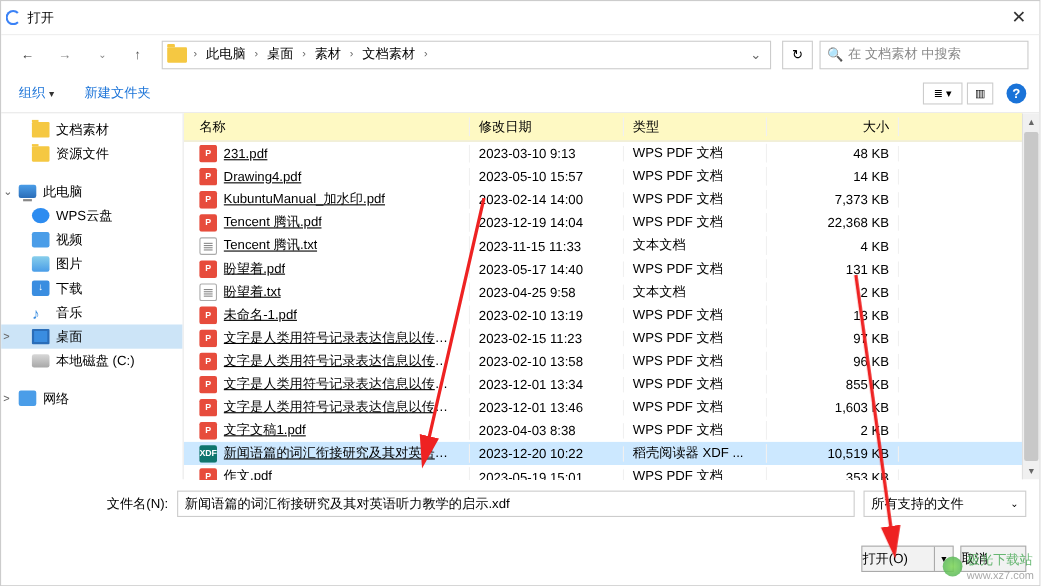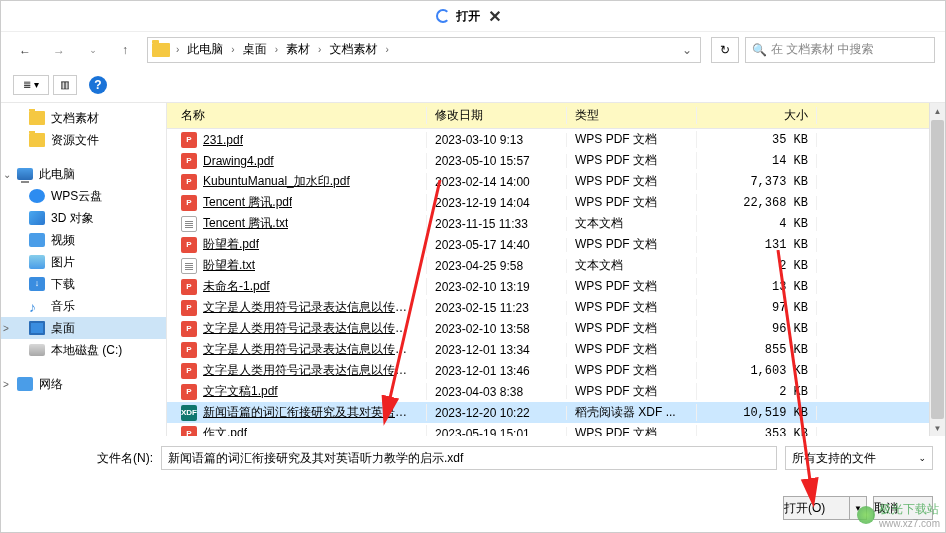--- a/index.html
+++ b/index.html
@@ -1,18 +1,18 @@
 <!DOCTYPE html>
 <html><head>
 <meta charset="utf-8">
 <style>
 * { margin: 0; padding: 0; box-sizing: border-box; font-family: "Microsoft YaHei", "Segoe UI", sans-serif; font-size: 12px; }
 body { background: #fff; width: 946px; height: 533px; overflow: hidden; position: relative; }
 .dialog { width: 946px; height: 533px; border: 1px solid #ccc; display: flex; flex-direction: column; background: #fff; }
-.titlebar { height: 30px; display: flex; align-items: center; padding: 0 24px; justify-content: center; font-weight: bold; }
+.titlebar { height: 30px; display: flex; align-items: center; padding: 0 4px; justify-content: space-between; }
 .titlebar-left { display: flex; align-items: center; gap: 6px; }
 .title-icon { width: 14px; height: 14px; border: 2px solid #3b82f6; border-radius: 50%; border-right-color: transparent; }
 .close-x { font-size: 16px; color: #333; cursor: pointer; padding: 2px 8px; }
 .navbar { height: 36px; display: flex; align-items: center; padding: 0 10px; gap: 6px; border-top: 1px solid #eee; }
 .nav-arrow { width: 28px; height: 24px; display: flex; align-items: center; justify-content: center; color: #888; border-radius: 2px; }
 .nav-arrow.enabled { color: #333; }
 .nav-up { width: 24px; height: 24px; display: flex; align-items: center; justify-content: center; color: #555; }
 .breadcrumb { flex: 1; height: 26px; border: 1px solid #ccc; display: flex; align-items: center; padding: 0 4px; gap: 2px; margin: 0 4px; }
 .bc-folder { width: 18px; height: 14px; background: #f5c842; border-radius: 1px; position: relative; margin-right: 2px; }
 .bc-folder::before { content: ''; position: absolute; top: -3px; left: 0; width: 7px; height: 3px; background: #f5c842; border-radius: 1px 1px 0 0; }
@@ -50,21 +50,21 @@
 .dl-ico::after { content: '↓'; position: absolute; inset: 0; color: #fff; font-size: 9px; text-align: center; line-height: 12px; }
 .music-ico { color: #3a8de0; font-size: 14px; }
 .desk-ico { background: #3a8de0; border: 2px solid #2a6db8; border-radius: 1px; }
 .net-ico { background: #4a9de8; border-radius: 2px; }
 .filelist { flex: 1; overflow: auto; position: relative; }
 .fl-header { display: flex; border-bottom: 1px solid #e8e8e8; height: 26px; align-items: center; position: sticky; top: 0; background: #fef9c3; }
 .fl-col { padding: 0 8px; border-right: 1px solid #f0f0f0; }
 .col-name { width: 260px; padding-left: 14px; }
 .col-date { width: 140px; }
 .col-type { width: 130px; }
-.col-size { width: 120px; text-align: right; font-family: Liberation Mono, monospace; }
+.col-size { width: 120px; text-align: right; }
 .fl-row { display: flex; height: 21px; align-items: center; cursor: pointer; }
 .fl-row.sel { background: #cce8ff; }
 .fl-row .col-name { display: flex; align-items: center; gap: 6px; overflow: hidden; }
 .fl-row .col-name span { overflow: hidden; text-overflow: ellipsis; white-space: nowrap; text-decoration: underline; }
 .file-ico { width: 16px; height: 16px; flex-shrink: 0; border-radius: 2px; display: flex; align-items: center; justify-content: center; font-size: 8px; color: #fff; font-weight: bold; }
 .pdf-ico { background: #e74c3c; }
 .txt-ico { background: #fff; border: 1px solid #aaa; }
 .txt-ico::after { content: ''; display: block; width: 8px; height: 1px; background: #888; box-shadow: 0 2px #888, 0 4px #888, 0 -2px #888; }
 .xdf-ico { background: #0f766e; }
 .bottom { padding: 10px 12px 12px; display: flex; flex-direction: column; gap: 10px; }
@@ -117,20 +117,24 @@
       <span class="bc-drop">⌄</span>
     </div>
     <div class="refresh-btn">↻</div>
     <div class="search-box">
       <span>🔍</span>
       <span>在 文档素材 中搜索</span>
     </div>
   </div>
 
   <div class="toolbar">
+    <div class="toolbar-left">
+      <div class="toolbar-btn"><span>组织</span><span class="caret">▼</span></div>
+      <div class="toolbar-btn">新建文件夹</div>
+    </div>
     <div class="toolbar-right">
       <div class="view-btn">≣ ▾</div>
       <div class="view-btn" style="width:24px">▥</div>
       <div class="help-btn">?</div>
     </div>
   </div>
 
   <div class="main">
     <div class="sidebar" id="sidebar">
         <div class="sb-item sb-group l2">
@@ -143,24 +147,20 @@
         </div>
         <div style="height: 12px;"></div>
         <div class="sb-item sb-group l1">
           <span class="exp">⌄</span>
           <div class="sb-icon pc-ico"></div>
           <span>此电脑</span>
         </div>
         <div class="sb-item sb-group l2">
           <div class="sb-icon cloud-ico"></div>
           <span>WPS云盘</span>
-        </div>
-        <div class="sb-item sb-group l2">
-          <div class="sb-icon cube-ico"></div>
-          <span>3D 对象</span>
         </div>
         <div class="sb-item sb-group l2">
           <div class="sb-icon video-ico"></div>
           <span>视频</span>
         </div>
         <div class="sb-item sb-group l2">
           <div class="sb-icon pic-ico"></div>
           <span>图片</span>
         </div>
         <div class="sb-item sb-group l2">
@@ -195,21 +195,21 @@
         <div class="fl-col col-size">大小</div>
       </div>
       <div id="filerows">
           <div class="fl-row">
             <div class="fl-col col-name">
               <div class="file-ico pdf-ico">P</div>
               <span>231.pdf</span>
             </div>
             <div class="fl-col col-date">2023-03-10 9:13</div>
             <div class="fl-col col-type">WPS PDF 文档</div>
-            <div class="fl-col col-size">35 KB</div>
+            <div class="fl-col col-size">48 KB</div>
           </div>
           <div class="fl-row">
             <div class="fl-col col-name">
               <div class="file-ico pdf-ico">P</div>
               <span>Drawing4.pdf</span>
             </div>
             <div class="fl-col col-date">2023-05-10 15:57</div>
             <div class="fl-col col-type">WPS PDF 文档</div>
             <div class="fl-col col-size">14 KB</div>
           </div>

